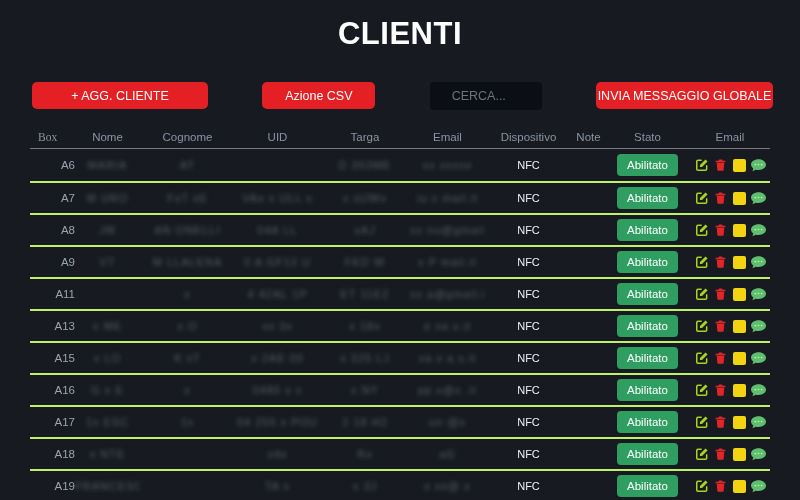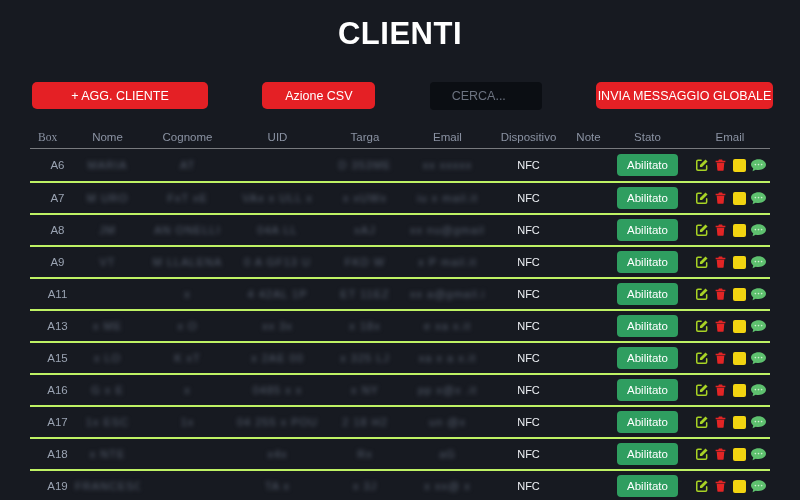--- a/index.html
+++ b/index.html
@@ -86,21 +86,21 @@
   .t-row {
     display:grid;
     grid-template-columns:var(--cols);
     align-items:center;
     height:32px;
     border-top:2px solid #bef264;
   }
   .t-body .t-row:first-child { border-top:none; }
   .t-row.partial { border-top:1px solid rgba(255,255,255,.45); }
   .cell { text-align:center; font-size:11px; overflow:hidden; white-space:nowrap; }
-  .c-box { text-align:center; padding-left:10px; color:#9aa3b2; font-size:11.5px; }
+  .c-box { text-align:right; padding-left:10px; color:#9aa3b2; font-size:11.5px; }
   .c-redact {
     color:#555d6c;
     filter:blur(2.2px);
     letter-spacing:1px;
   }
   .c-device { color:#eef1f5; font-weight:400; font-size:11px; }
   .status-btn {
     background:#2f9e60;
     color:#ffffff;
     border:none;

